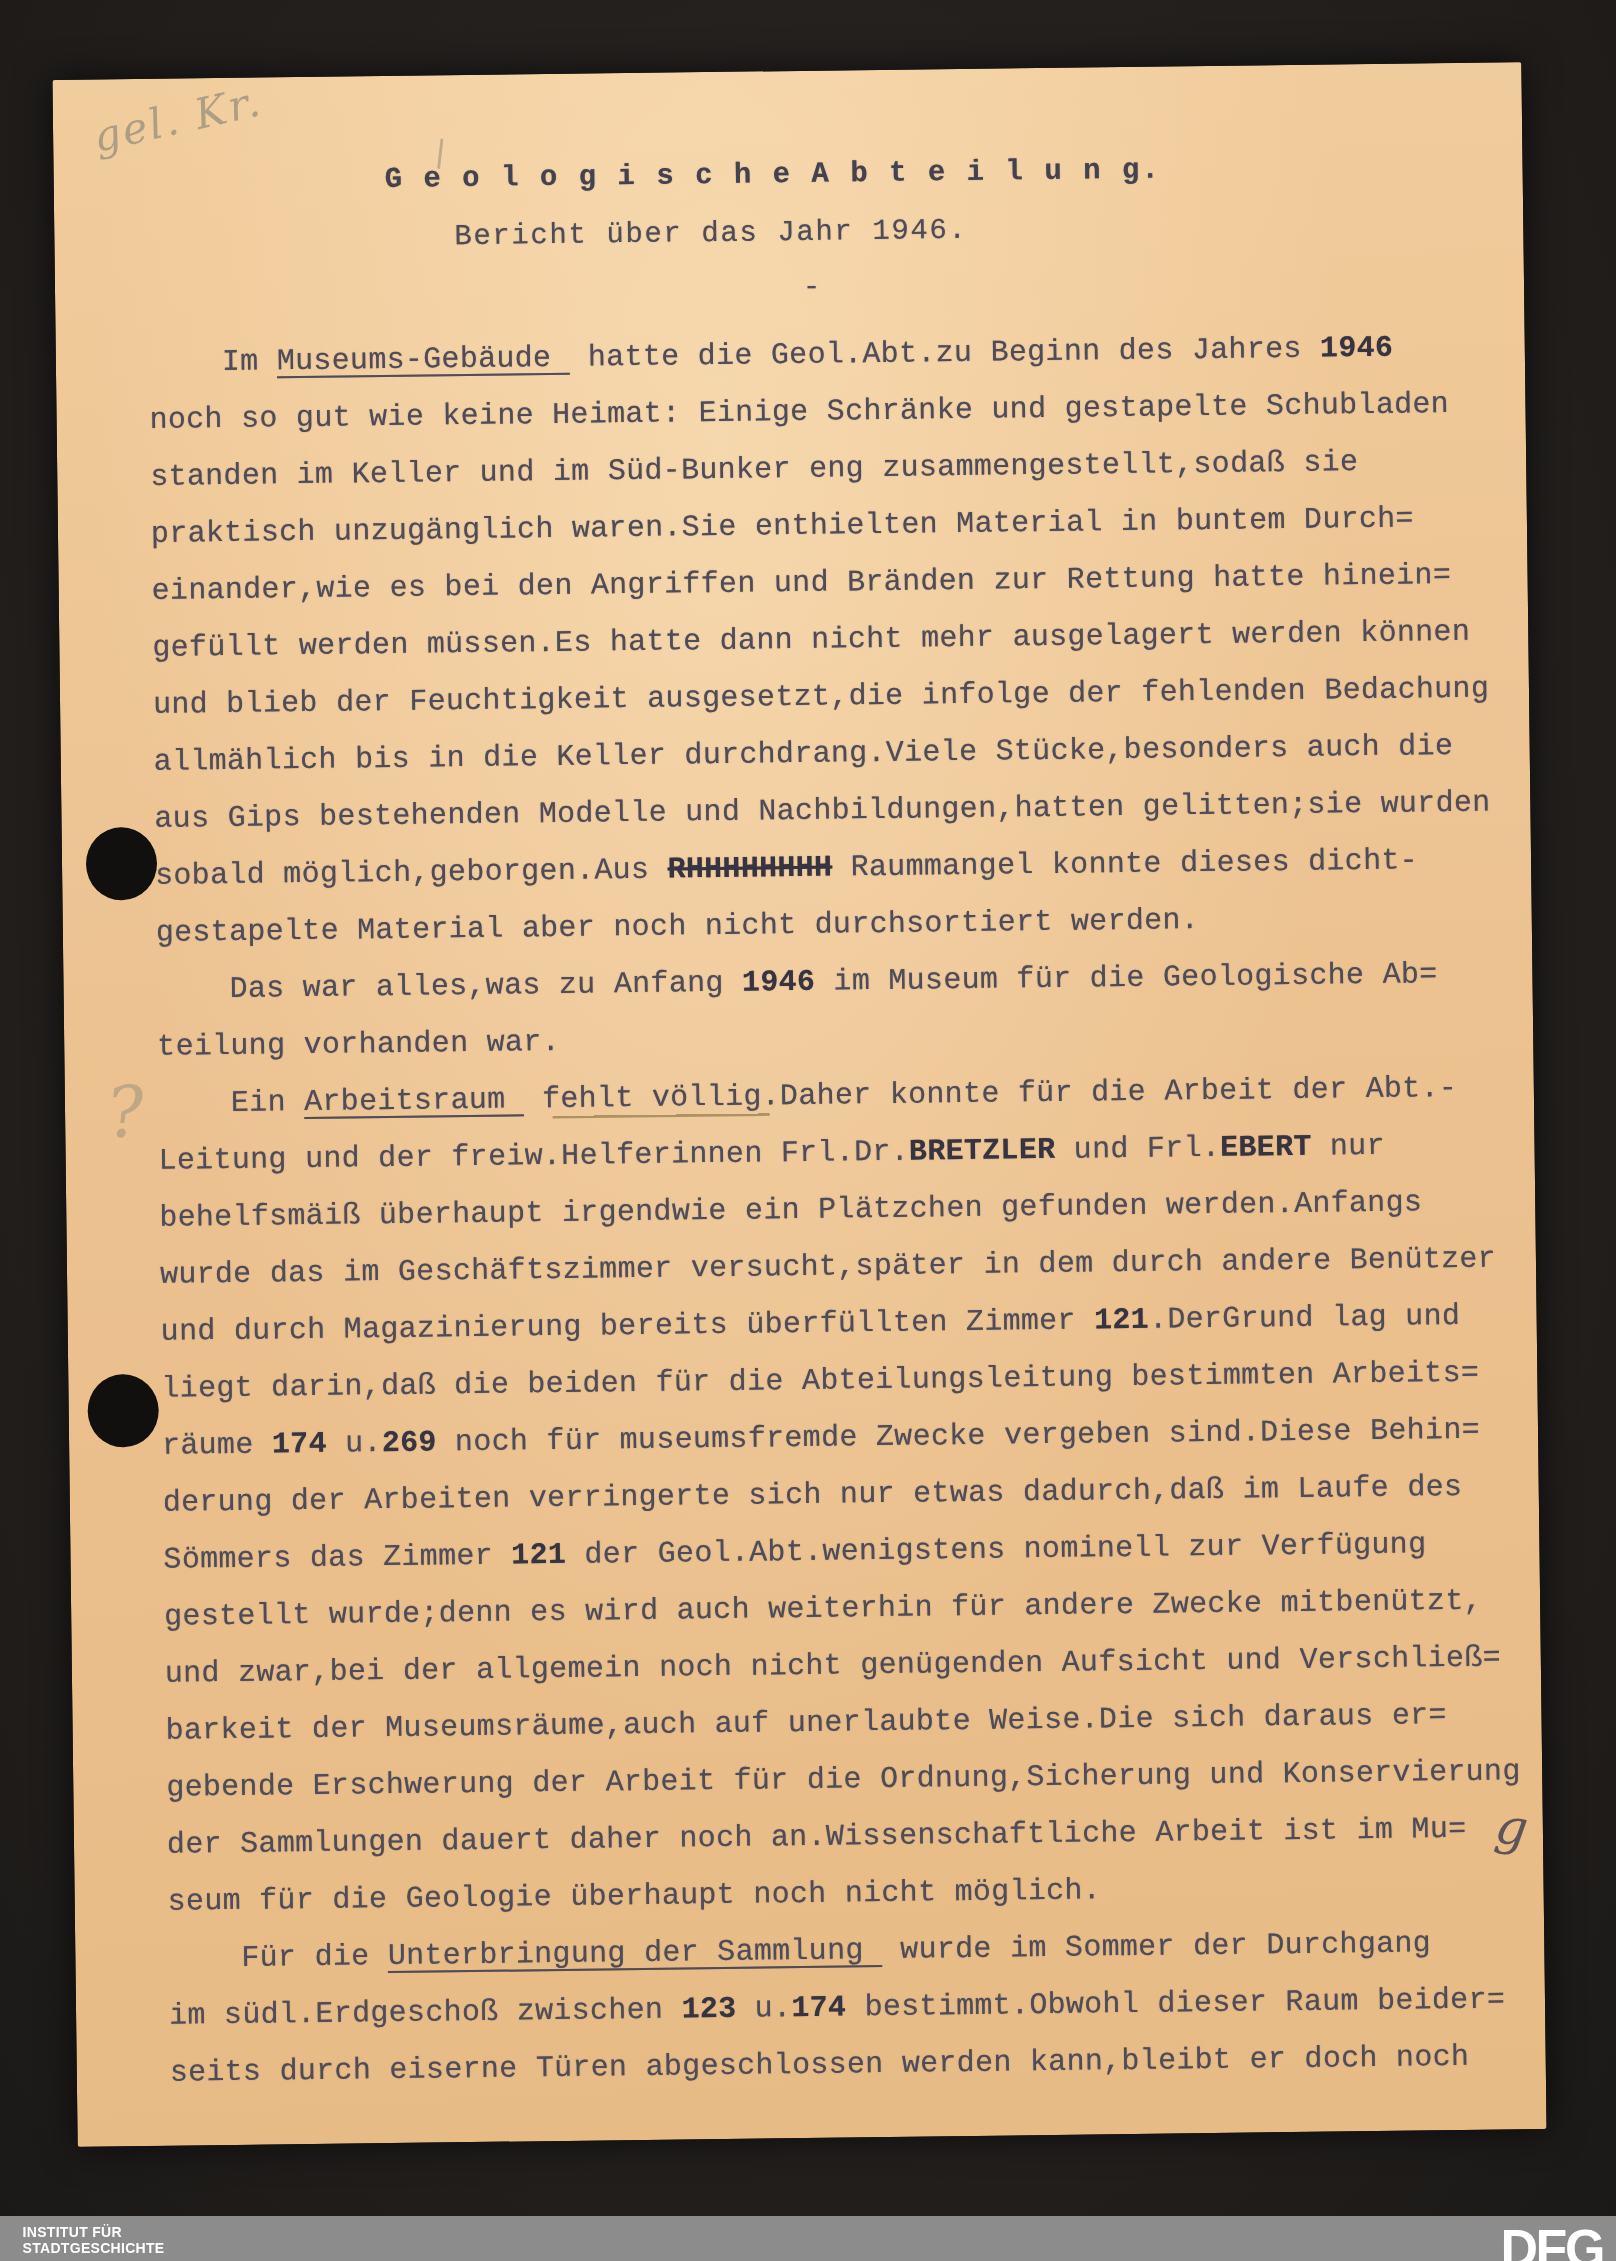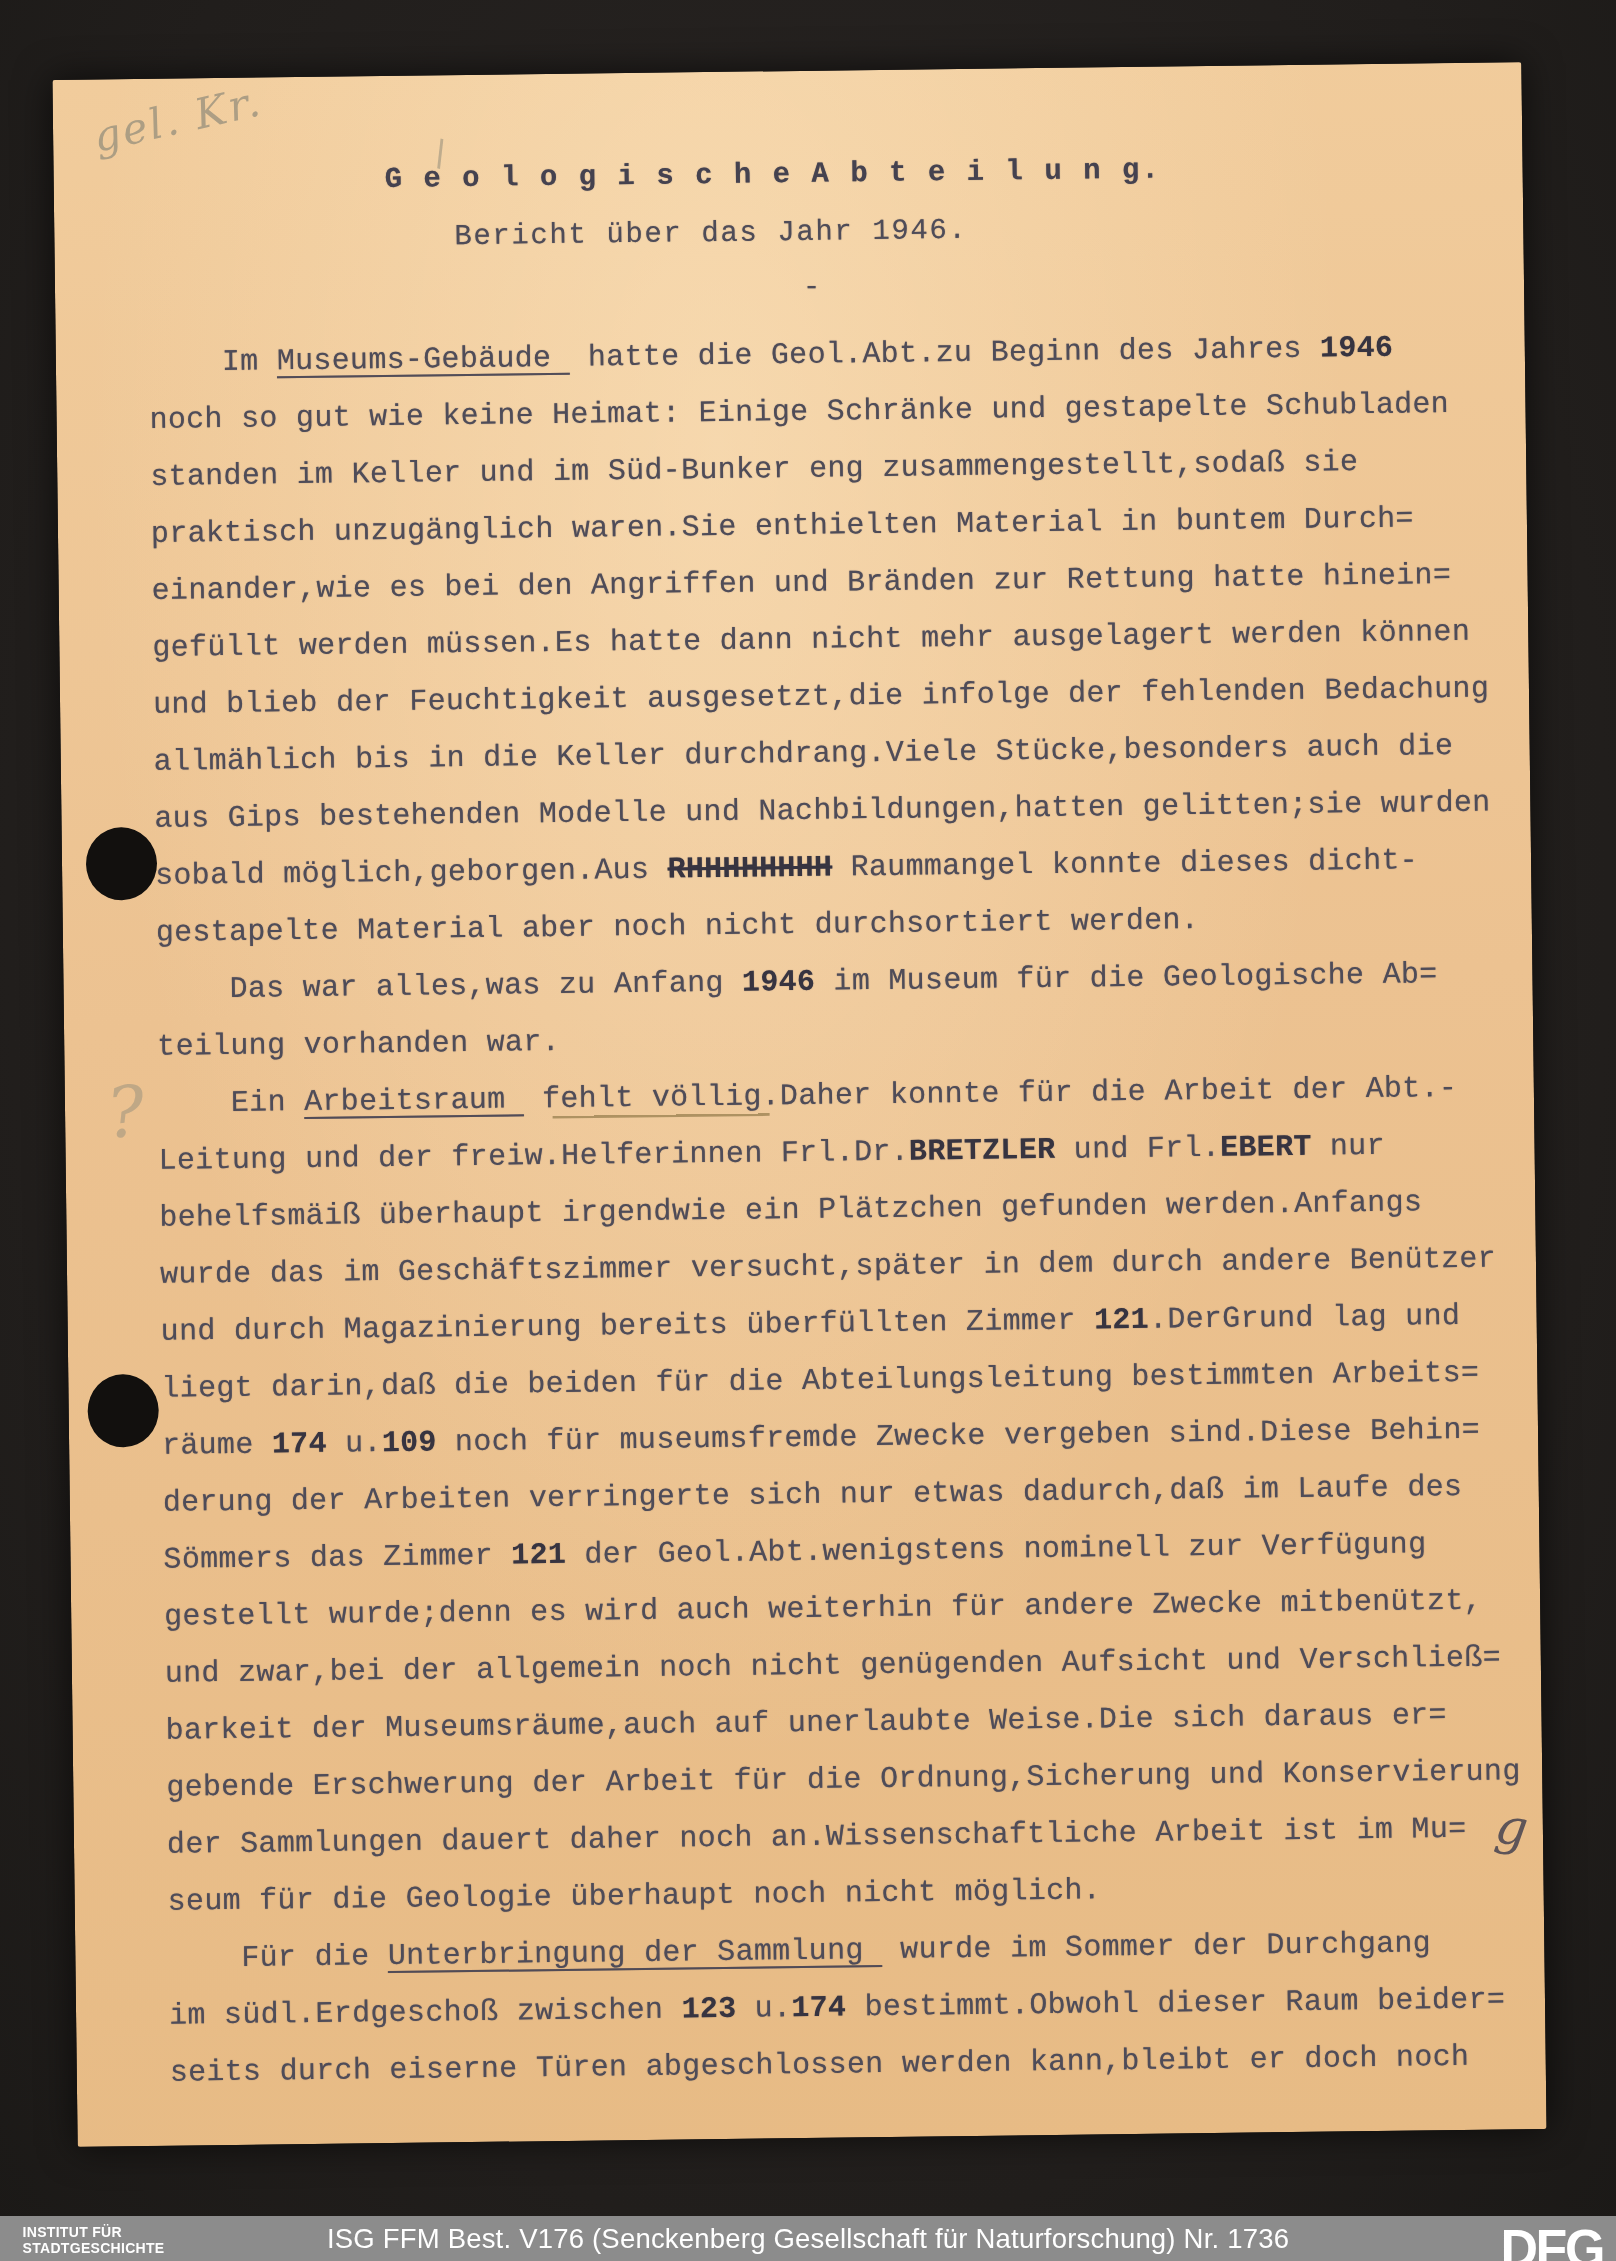--- a/index.html
+++ b/index.html
@@ -129,21 +129,21 @@
         <div class="tline"><span>sobald möglich,geborgen.Aus </span><span class="s-bs">RHHHHHHHH</span><span> Raummangel konnte dieses dicht-</span></div>
         <div class="tline"><span>gestapelte Material aber noch nicht durchsortiert werden.</span></div>
         <div class="tline indent"><span>Das war alles,was zu Anfang </span><span class="s-b">1946</span><span> im Museum für die Geologische Ab=</span></div>
         <div class="tline"><span>teilung vorhanden war.</span></div>
         <div class="tline indent"><span>Ein </span><span class="s-u">Arbeitsraum </span><span> </span><span class="s-pu">fehlt völlig.</span><span>Daher konnte für die Arbeit der Abt.-</span></div>
         <div class="tline"><span>Leitung und der freiw.Helferinnen Frl.Dr.</span><span class="s-b">BRETZLER</span><span> und Frl.</span><span class="s-b">EBERT</span><span> nur</span></div>
         <div class="tline"><span>behelfsmäiß überhaupt irgendwie ein Plätzchen gefunden werden.Anfangs</span></div>
         <div class="tline"><span>wurde das im Geschäftszimmer versucht,später in dem durch andere Benützer</span></div>
         <div class="tline"><span>und durch Magazinierung bereits überfüllten Zimmer </span><span class="s-b">121</span><span>.DerGrund lag und</span></div>
         <div class="tline"><span>liegt darin,daß die beiden für die Abteilungsleitung bestimmten Arbeits=</span></div>
-        <div class="tline"><span>räume </span><span class="s-b">174</span><span> u.</span><span class="s-b">109</span><span> noch für museumsfremde Zwecke vergeben sind.Diese Behin=</span></div>
+        <div class="tline"><span>räume </span><span class="s-b">174</span><span> u.</span><span class="s-b">269</span><span> noch für museumsfremde Zwecke vergeben sind.Diese Behin=</span></div>
         <div class="tline"><span>derung der Arbeiten verringerte sich nur etwas dadurch,daß im Laufe des</span></div>
         <div class="tline"><span>Sömmers das Zimmer </span><span class="s-b">121</span><span> der Geol.Abt.wenigstens nominell zur Verfügung</span></div>
         <div class="tline"><span>gestellt wurde;denn es wird auch weiterhin für andere Zwecke mitbenützt,</span></div>
         <div class="tline"><span>und zwar,bei der allgemein noch nicht genügenden Aufsicht und Verschließ=</span></div>
         <div class="tline"><span>barkeit der Museumsräume,auch auf unerlaubte Weise.Die sich daraus er=</span></div>
         <div class="tline"><span>gebende Erschwerung der Arbeit für die Ordnung,Sicherung und Konservierung</span></div>
         <div class="tline"><span>der Sammlungen dauert daher noch an.Wissenschaftliche Arbeit ist im Mu=</span></div>
         <div class="tline"><span>seum für die Geologie überhaupt noch nicht möglich.</span></div>
         <div class="tline indent"><span>Für die </span><span class="s-u">Unterbringung der Sammlung </span><span> wurde im Sommer der Durchgang</span></div>
         <div class="tline"><span>im südl.Erdgeschoß zwischen </span><span class="s-b">123</span><span> u.</span><span class="s-b">174</span><span> bestimmt.Obwohl dieser Raum beider=</span></div>
@@ -153,18 +153,17 @@
     <div class="punch p1"></div>
     <div class="punch p2"></div>
   </div>
 
   <div class="footer">
     <div class="institute">
       <div class="l1">INSTITUT FÜR</div>
       <div class="l2">STADTGESCHICHTE</div>
       <div class="l3">FRANKFURT AM MAIN</div>
     </div>
-    <div class="footer-ref">ISG FFM Best. V176 (Senckenberg Gesellschaft für Naturforschung) Nr. 1736</div>
     <div class="dfg-logo">DFG</div>
   </div>
 
 </div>
 
 
 </body></html>

